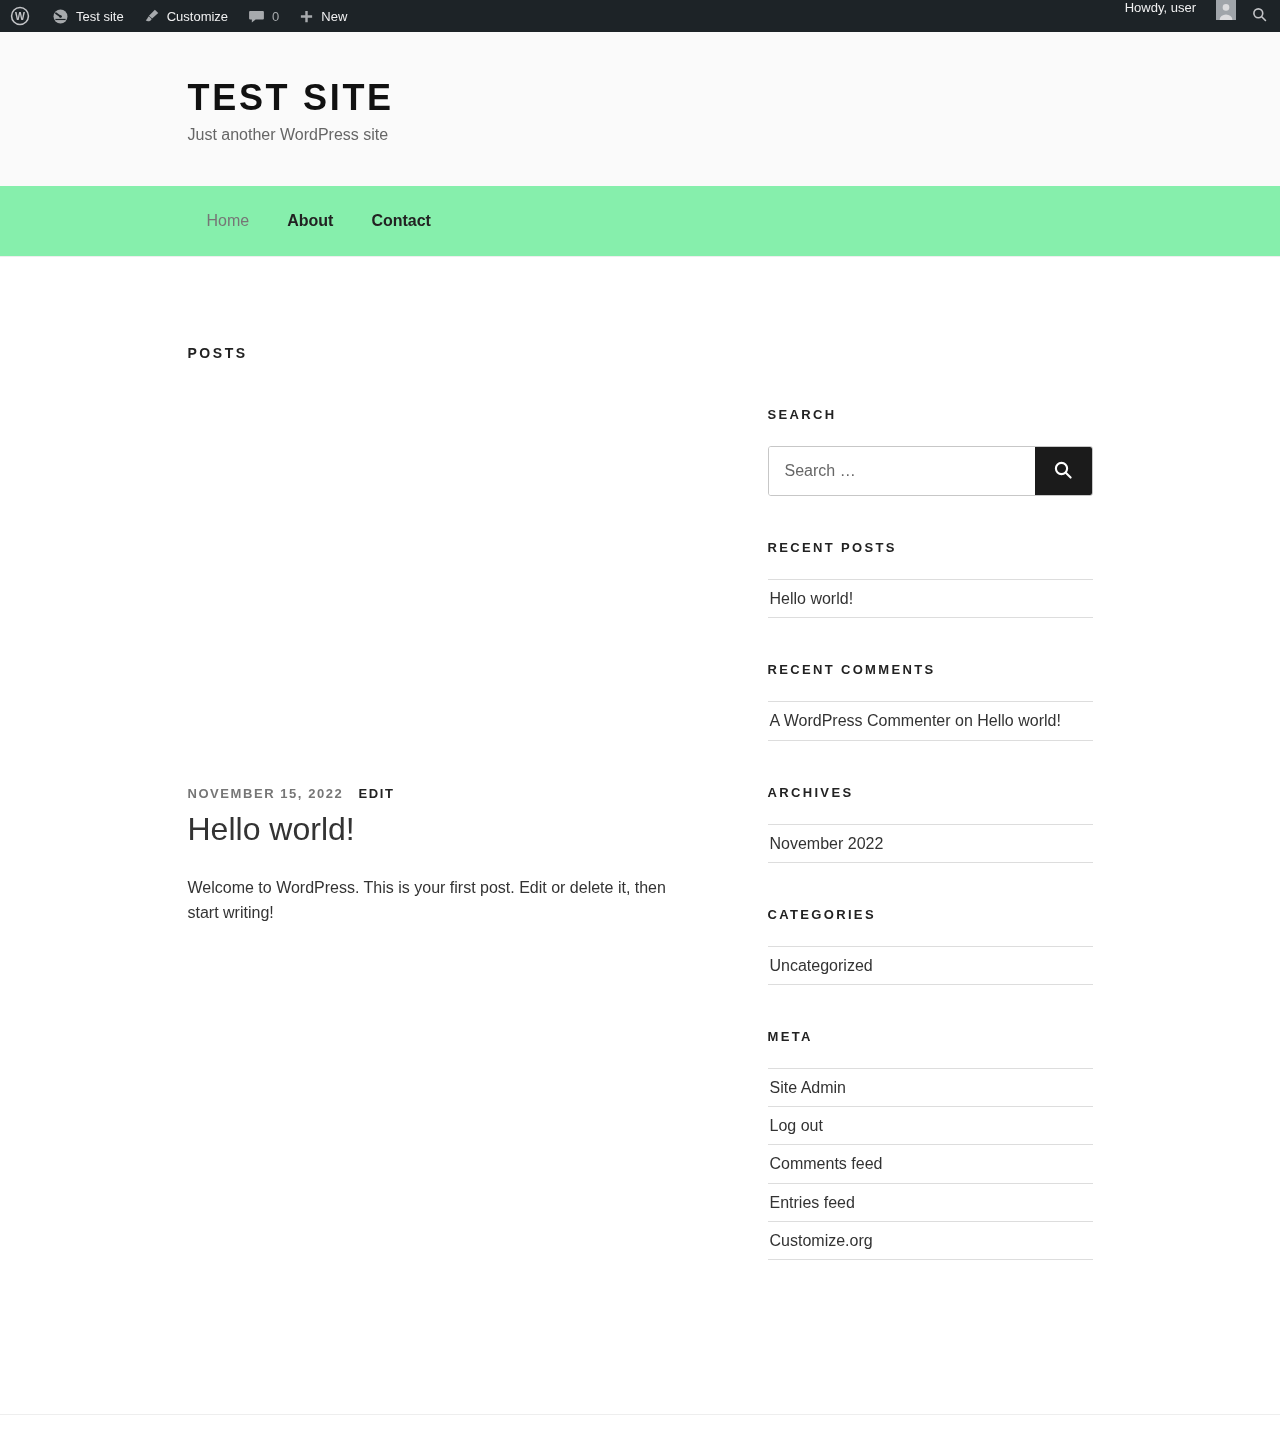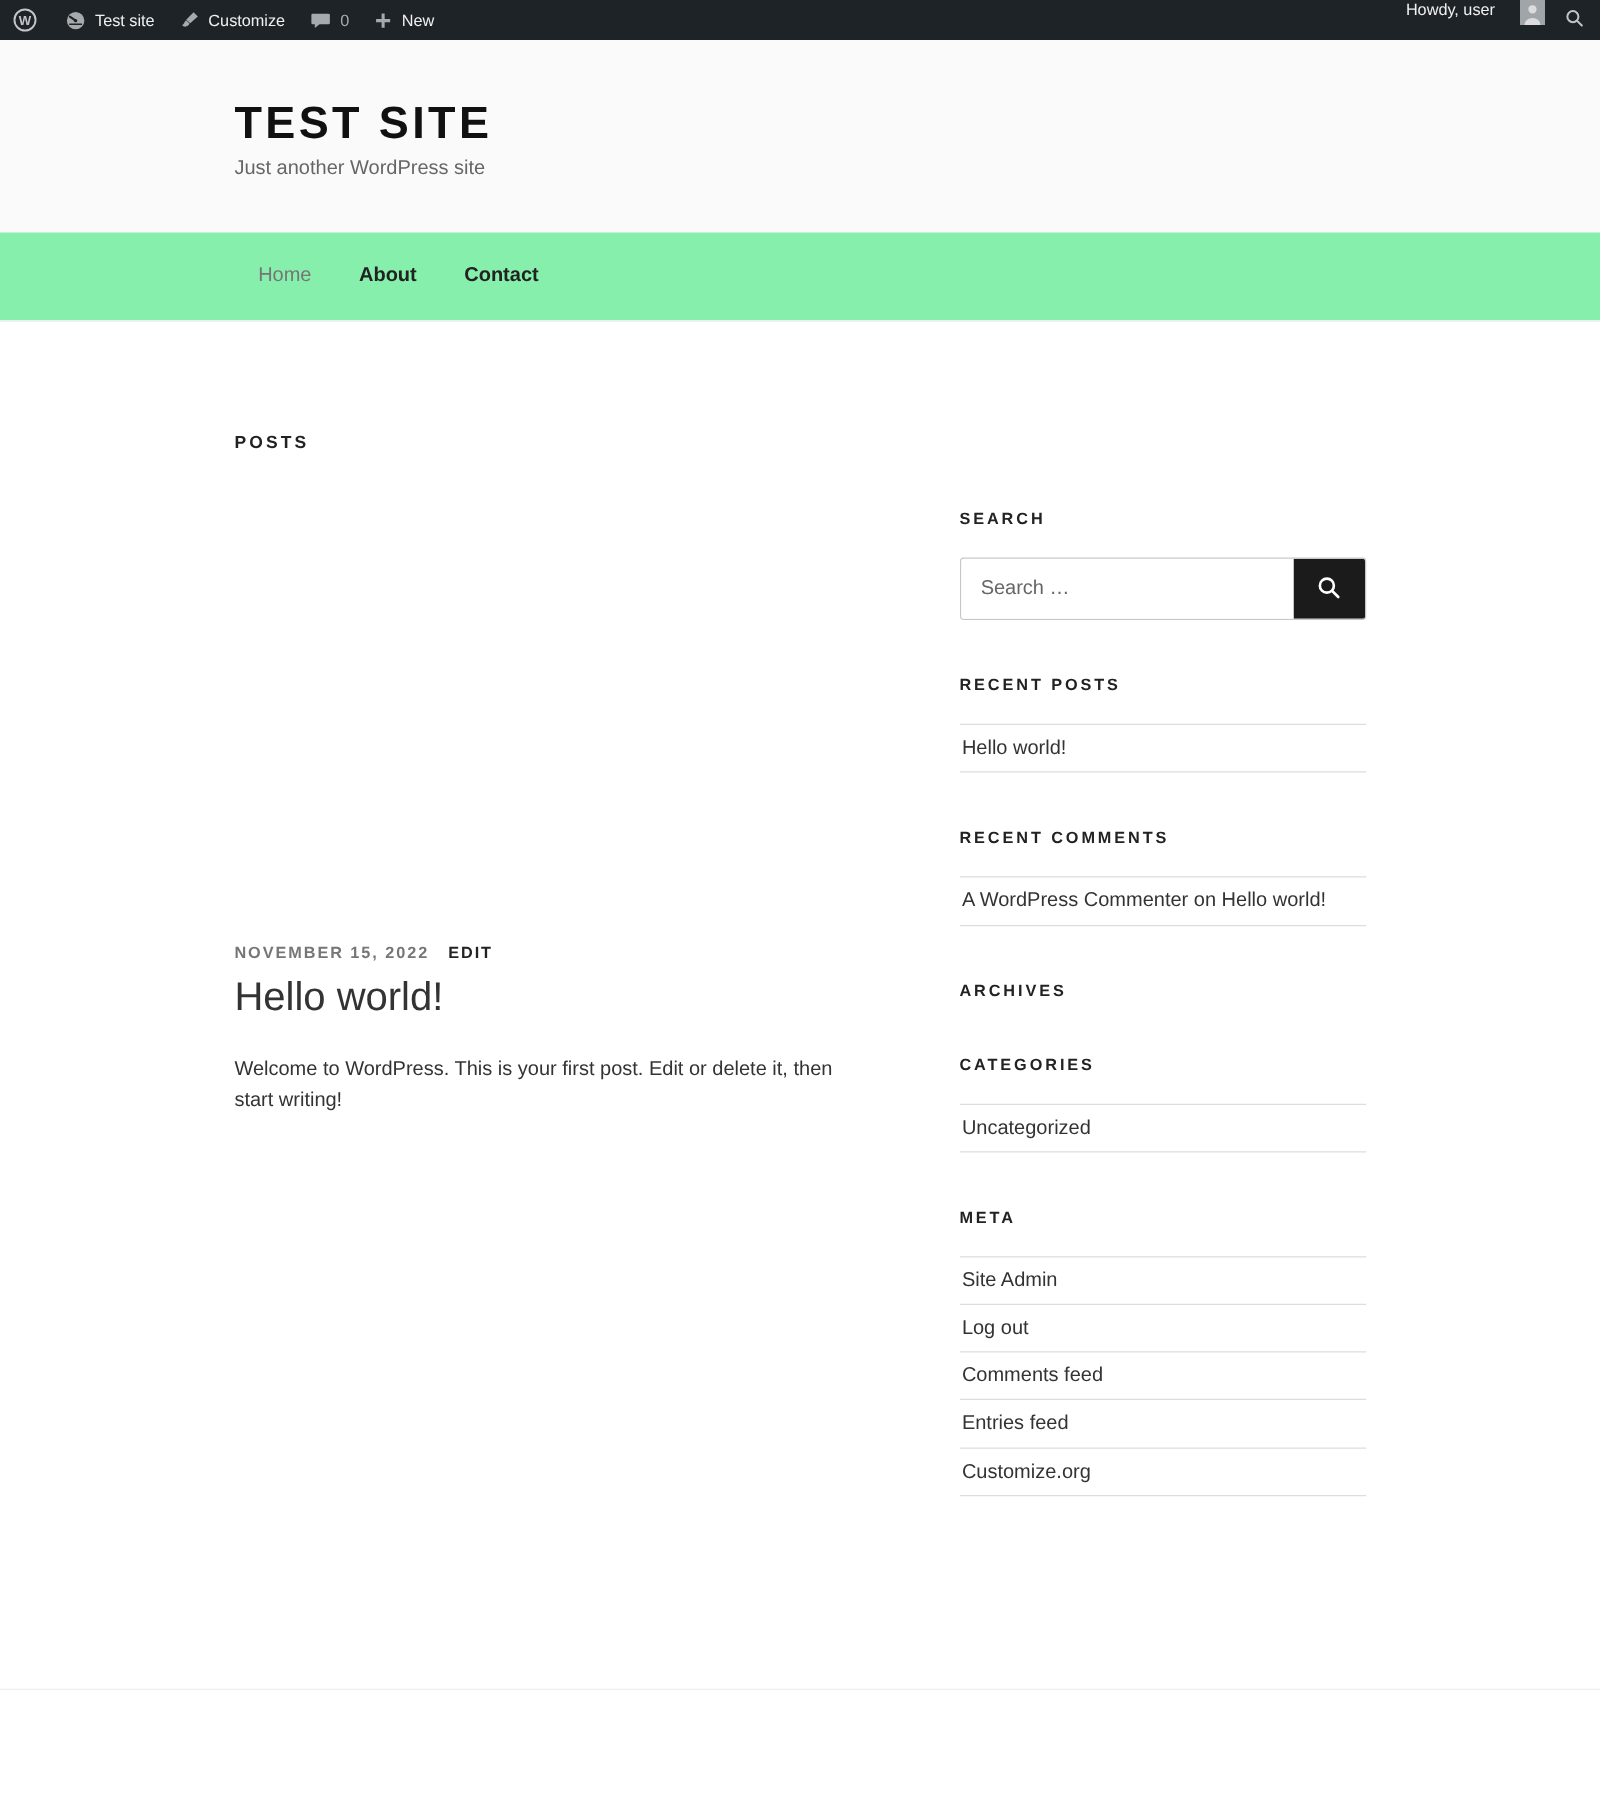--- a/index.html
+++ b/index.html
@@ -309,20 +309,25 @@
           <div class="widget-title">RECENT COMMENTS</div>
           <ul>
             <li>
               <a>A WordPress Commenter</a><span class="plain" style="white-space:pre;"> on </span><a>Hello world!</a>
             </li>
           </ul>
         </section>
 
         <section class="widget">
           <div class="widget-title">ARCHIVES</div>
+          <ul>
+            <li>
+              <a>November 2022</a>
+            </li>
+          </ul>
         </section>
 
         <section class="widget">
           <div class="widget-title">CATEGORIES</div>
           <ul>
             <li>
               <a>Uncategorized</a>
             </li>
           </ul>
         </section>

